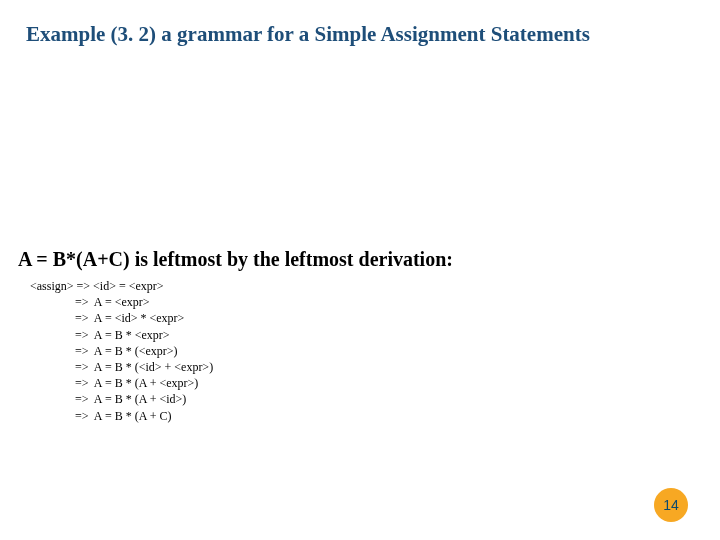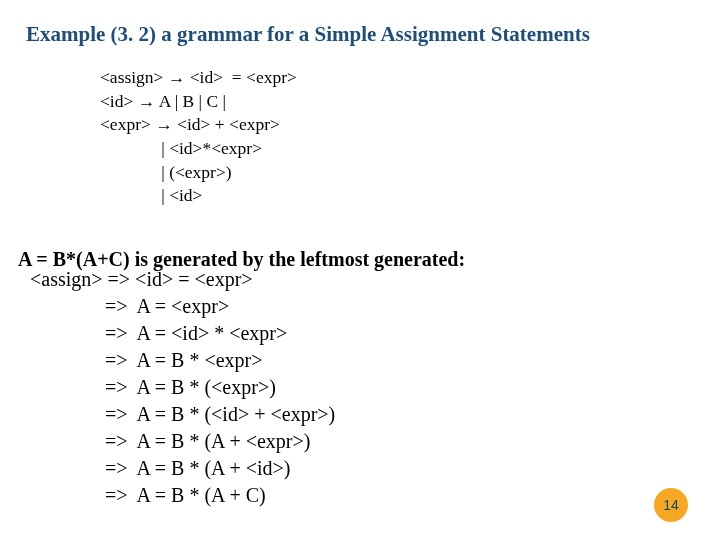--- a/index.html
+++ b/index.html
@@ -37,23 +37,23 @@
   }
   .caption {
     position: absolute;
     top: 248px;
     left: 18px;
     font-size: 20px;
     font-weight: bold;
   }
   .derivation {
     position: absolute;
-    top: 266px;
+    top: 278px;
     left: 30px;
-    font-size: 20px;
+    font-size: 12px;
     line-height: 1.35;
     white-space: pre;
   }
   .pagenum {
     position: absolute;
     bottom: 18px;
     right: 20px;
     width: 34px;
     height: 34px;
     border-radius: 50%;
@@ -64,27 +64,21 @@
     display: flex;
     align-items: center;
     justify-content: center;
   }
 </style>
 </head>
 <body>
 
 <div class="slide">
   <div class="title">Example (3. 2) a grammar for a Simple Assignment Statements</div>
-  <div class="grammar">&lt;assign&gt; → &lt;id&gt;  = &lt;expr&gt;
-&lt;id&gt; → A | B | C |
-&lt;expr&gt; → &lt;id&gt; + &lt;expr&gt;
-              | &lt;id&gt;*&lt;expr&gt;
-              | (&lt;expr&gt;)
-              | &lt;id&gt;</div>
-  <div class="caption">A = B*(A+C) is generated by the leftmost generated:</div>
+  <div class="caption">A = B*(A+C) is leftmost by the leftmost derivation:</div>
   <div class="derivation">&lt;assign&gt; =&gt; &lt;id&gt; = &lt;expr&gt;
                =&gt;  A = &lt;expr&gt;
                =&gt;  A = &lt;id&gt; * &lt;expr&gt;
                =&gt;  A = B * &lt;expr&gt;
                =&gt;  A = B * (&lt;expr&gt;)
                =&gt;  A = B * (&lt;id&gt; + &lt;expr&gt;)
                =&gt;  A = B * (A + &lt;expr&gt;)
                =&gt;  A = B * (A + &lt;id&gt;)
                =&gt;  A = B * (A + C)</div>
   <div class="pagenum">14</div>

